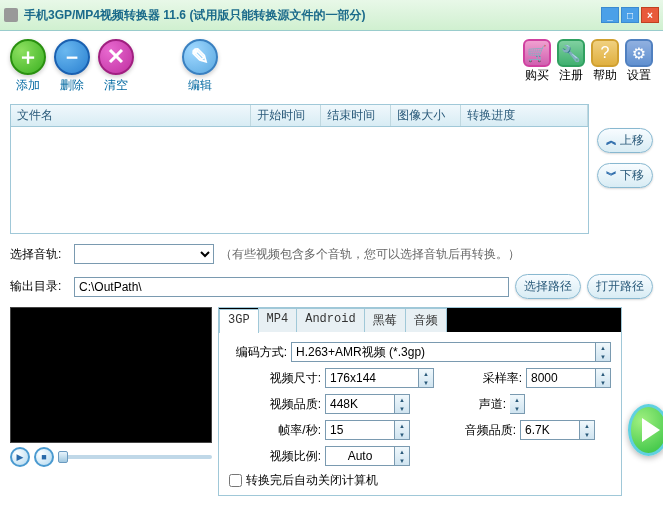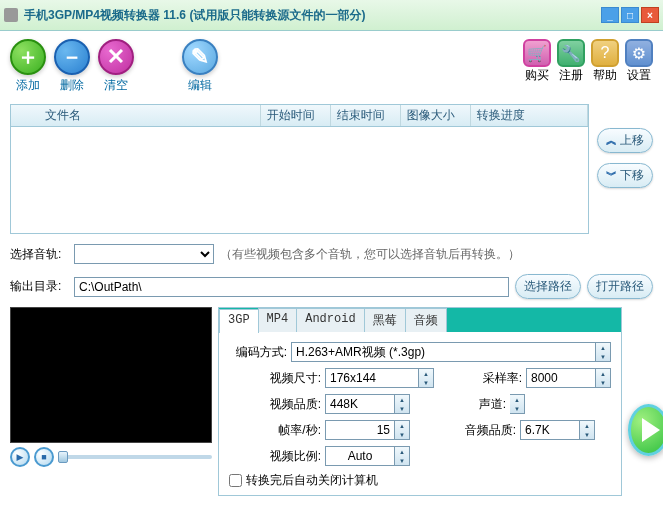--- a/index.html
+++ b/index.html
@@ -23,39 +23,39 @@
 .edit .circ { background: radial-gradient(circle at 30% 30%, #a0d8ff, #5aa8e0); border-color: #3a80c0; }
 .rightbtns { margin-left: auto; display: flex; gap: 6px; }
 .rbtn { display: flex; flex-direction: column; align-items: center; cursor: pointer; }
 .rbtn .sq { width: 28px; height: 28px; border: 2px solid; border-radius: 6px; display: flex; align-items: center; justify-content: center; font-size: 16px; color: #fff; }
 .buy .sq { border-color: #d040a0; background: linear-gradient(#f0a0d0,#d060b0); }
 .reg .sq { border-color: #30a060; background: linear-gradient(#80d0a0,#40b070); }
 .help .sq { border-color: #d0a030; background: linear-gradient(#f0d080,#e0b040); }
 .set .sq { border-color: #5080c0; background: linear-gradient(#90b0e0,#6090d0); }
 .mainrow { display: flex; margin-top: 10px; gap: 8px; }
 .tablewrap { flex: 1; border: 1px solid #a0c8d8; height: 130px; background: #fff; }
-.thead { display: flex; background: linear-gradient(#f0f8fc,#d8ecf4); border-bottom: 1px solid #a0c8d8; height: 22px; align-items: center; padding-left: 28px; }
+.thead { display: flex; background: linear-gradient(#f0f8fc,#d8ecf4); border-bottom: 1px solid #a0c8d8; height: 22px; align-items: center; }
 .thead .th { padding: 0 6px; border-right: 1px solid #c0d8e0; height: 100%; display: flex; align-items: center; color: #2a5a7a; }
 .sidebtns { display: flex; flex-direction: column; gap: 10px; margin-top: 24px; }
 .pillbtn { background: linear-gradient(#f8fcff,#d8ecf4); border: 1px solid #88b8d0; border-radius: 14px; padding: 3px 8px; color: #2a5a7a; cursor: pointer; display: flex; align-items: center; gap: 3px; white-space: nowrap; box-shadow: 0 1px 2px rgba(0,0,0,.15); }
 .pillbtn .chev { color: #2a6aaa; font-weight: bold; font-size: 11px; line-height: 1; }
 .row { display: flex; align-items: center; margin-top: 10px; gap: 6px; }
 .row .lbl { width: 58px; color: #000; }
 .hint { color: #666; }
 select, input[type=text] { border: 1px solid #7a9ab0; height: 20px; padding: 0 4px; font-family: inherit; font-size: 12px; background: #fff; }
 .outputrow input { flex: 1; }
 .lower { display: flex; margin-top: 8px; gap: 6px; }
 .preview { width: 202px; }
 .screen { width: 202px; height: 136px; background: #000; border: 1px solid #444; }
 .pcontrols { display: flex; align-items: center; gap: 4px; margin-top: 4px; }
 .pbtn { width: 20px; height: 20px; border-radius: 50%; border: 2px solid #4a9ad0; background: radial-gradient(circle at 30% 30%,#fff,#b0d8f0); display: flex; align-items: center; justify-content: center; font-size: 9px; color: #2a6aaa; cursor: pointer; }
 .slider { flex: 1; height: 4px; background: #c0d8e8; border-radius: 2px; position: relative; }
 .slider .thumb { position: absolute; left: 0; top: -4px; width: 10px; height: 12px; background: linear-gradient(#e8f4fc,#a0c8e0); border: 1px solid #6a9ac0; border-radius: 2px; }
 .settings { flex: 1; border: 1px solid #a0c8d8; padding: 0; }
-.tabs { display: flex; background: #14b8a6; }
+.tabs { display: flex; background: #000000; }
 .tab { padding: 3px 8px; border: 1px solid #a0c8d8; border-bottom: none; margin-right: -1px; background: #e8f0f4; cursor: pointer; color: #333; font-family: "Courier New", monospace; font-size: 12px; }
 .tab.active { background: #fff; position: relative; top: 1px; }
 .tabbody { padding: 10px 10px 6px 10px; }
 .form-row { display: flex; align-items: center; margin-bottom: 6px; gap: 4px; }
 .form-row .flbl { width: 58px; text-align: right; }
 .form-row .half { display: flex; align-items: center; gap: 4px; margin-left: 34px; }
 .spinwrap { display: flex; }
 .spin { width: 15px; height: 20px; border: 1px solid #7a9ab0; border-left: none; background: linear-gradient(#f0f8fc,#d0e4f0); display: flex; flex-direction: column; cursor: pointer; }
 .spin .ar { flex: 1; display: flex; align-items: center; justify-content: center; font-size: 6px; color: #2a5a7a; }
 .checkbox-row { display: flex; align-items: center; gap: 4px; }
@@ -222,21 +222,21 @@
                   <div class="ar">▲</div>
                   <div class="ar">▼</div>
                 </div>
               </div>
           </div>
         </div>
         <div class="form-row">
           <div class="half" style="flex:1">
             <div class="flbl">帧率/秒:</div>
             <div class="spinwrap" style="flex:1">
-                <input type="text" style="width: 70px; text-align: right;" value="15">
+                <input type="text" style="width: 70px;" value="15">
                 <div class="spin">
                   <div class="ar">▲</div>
                   <div class="ar">▼</div>
                 </div>
               </div>
           </div>
           <div class="half" style="flex:1">
             <div class="flbl" style="width:60px">音频品质:</div>
             <div class="spinwrap" style="flex:1">
                 <input type="text" style="width: 60px;" value="6.7K">

